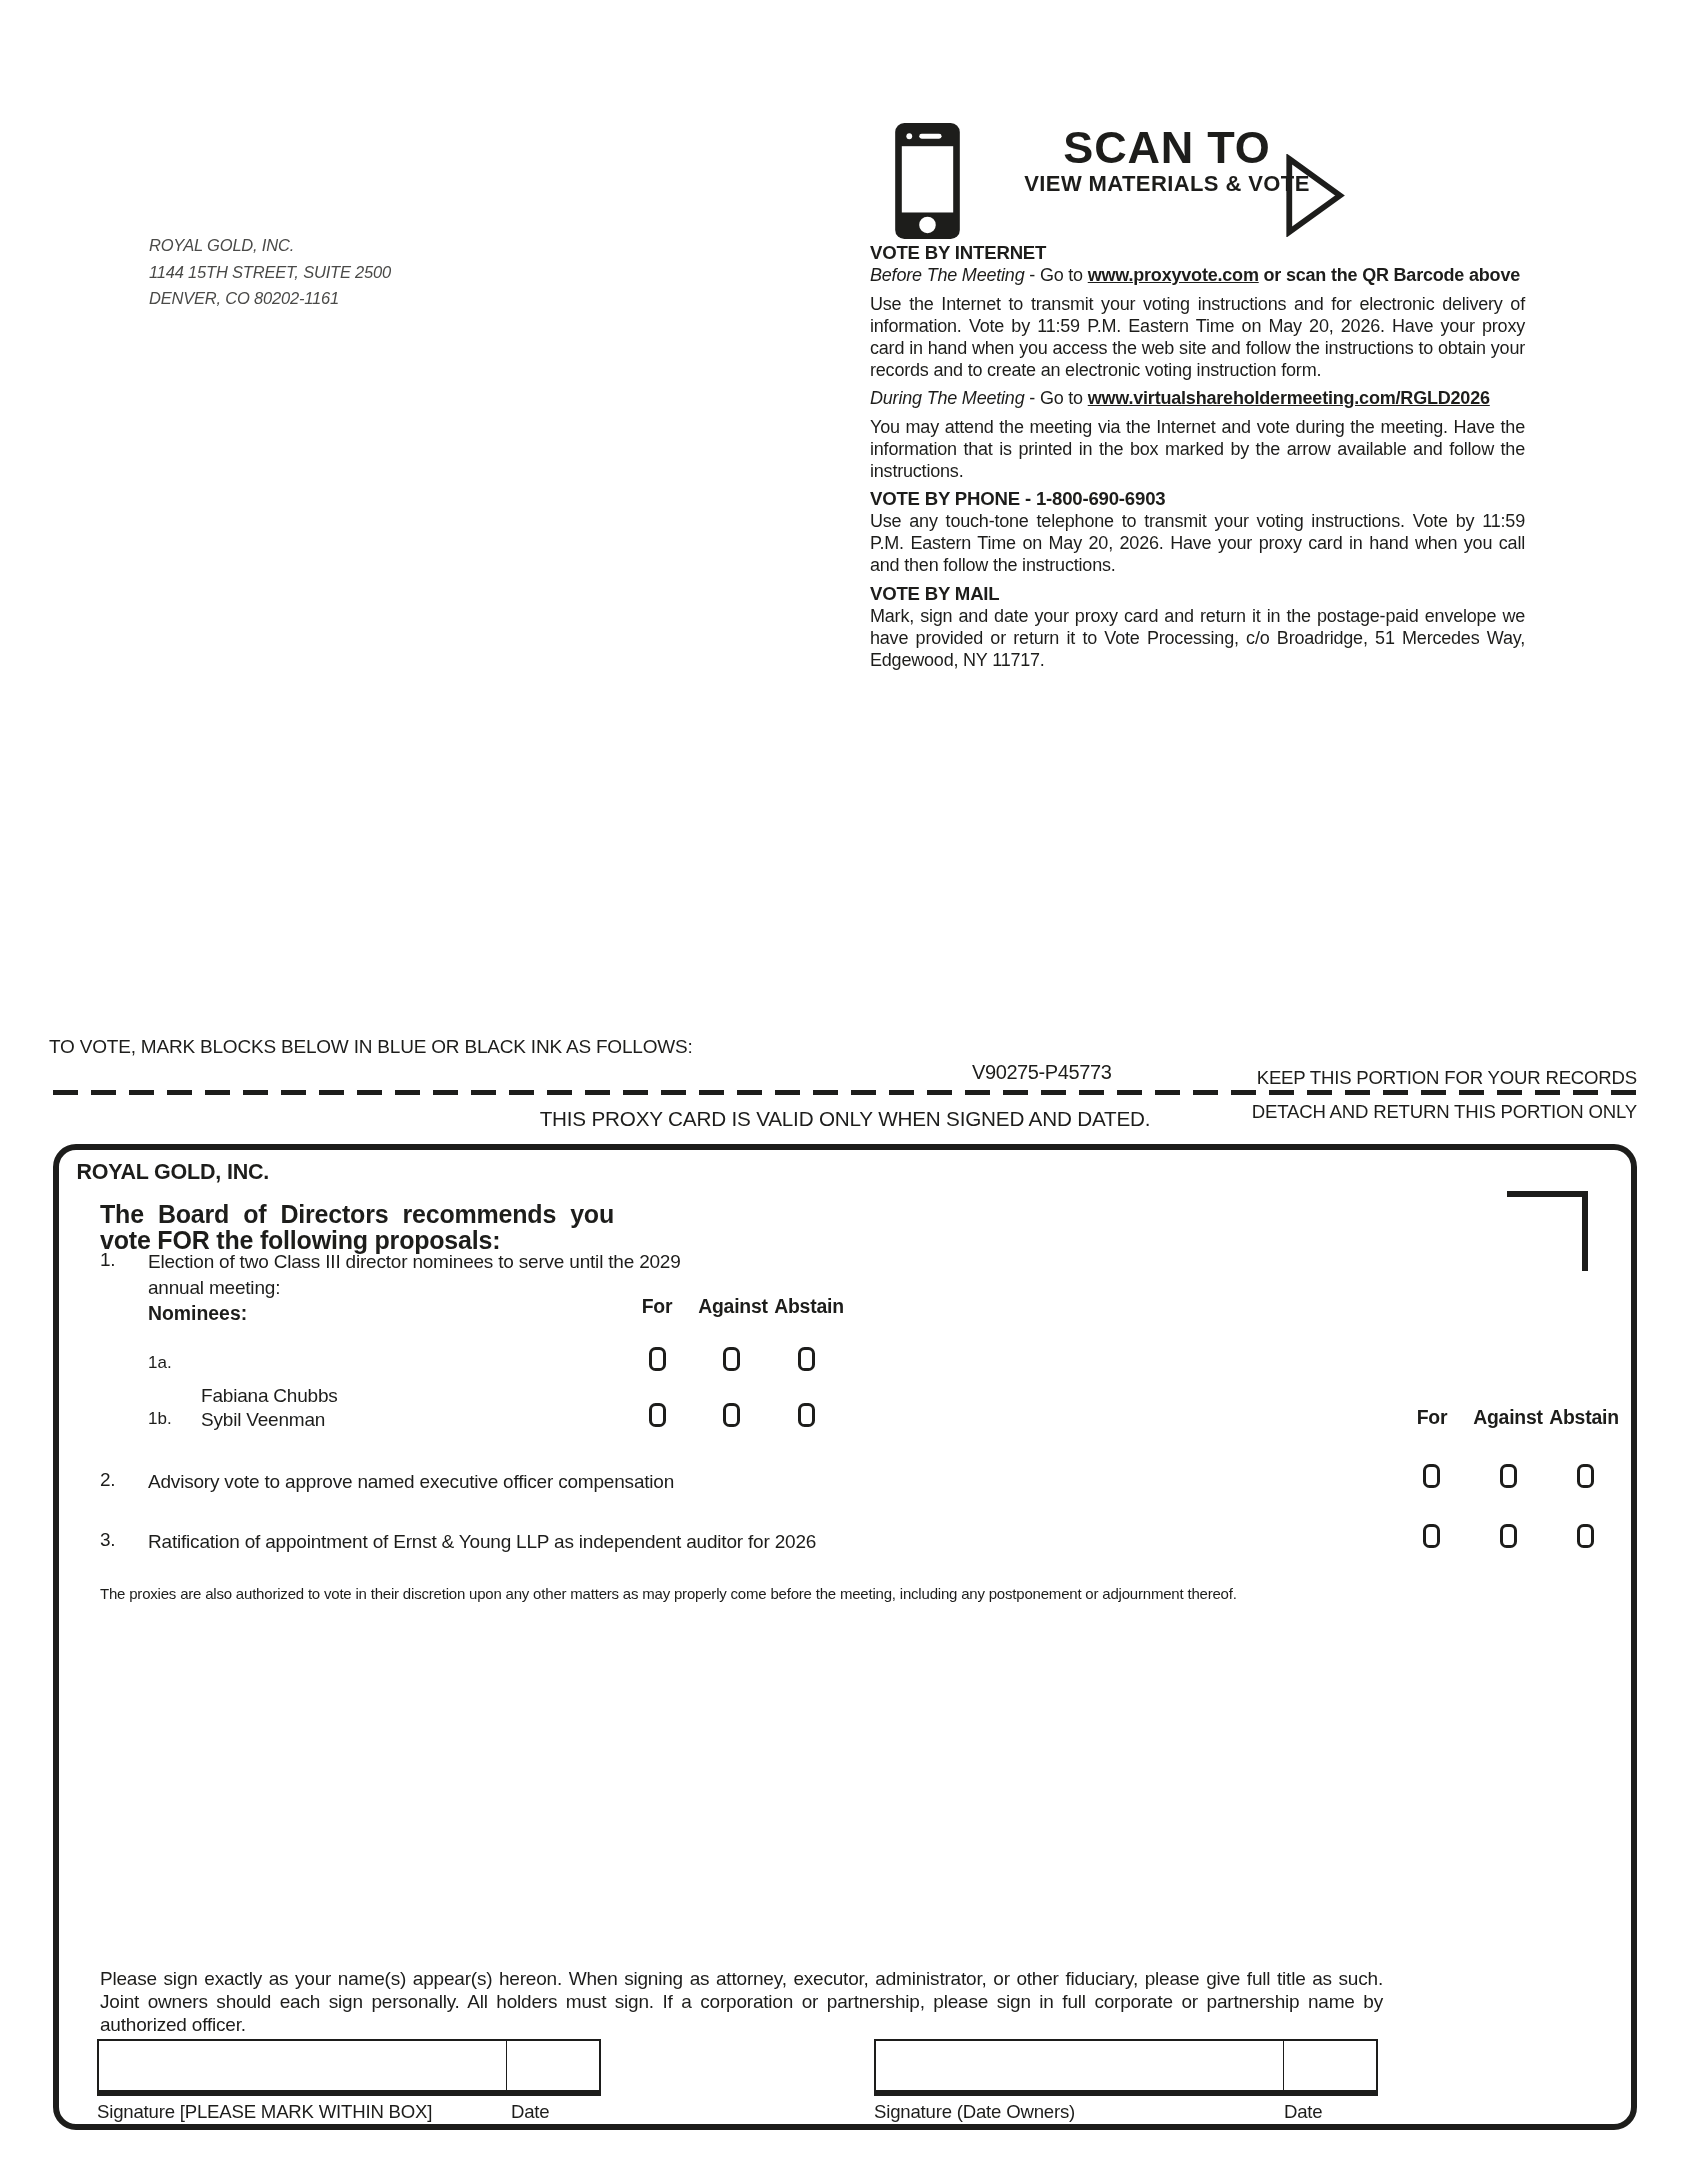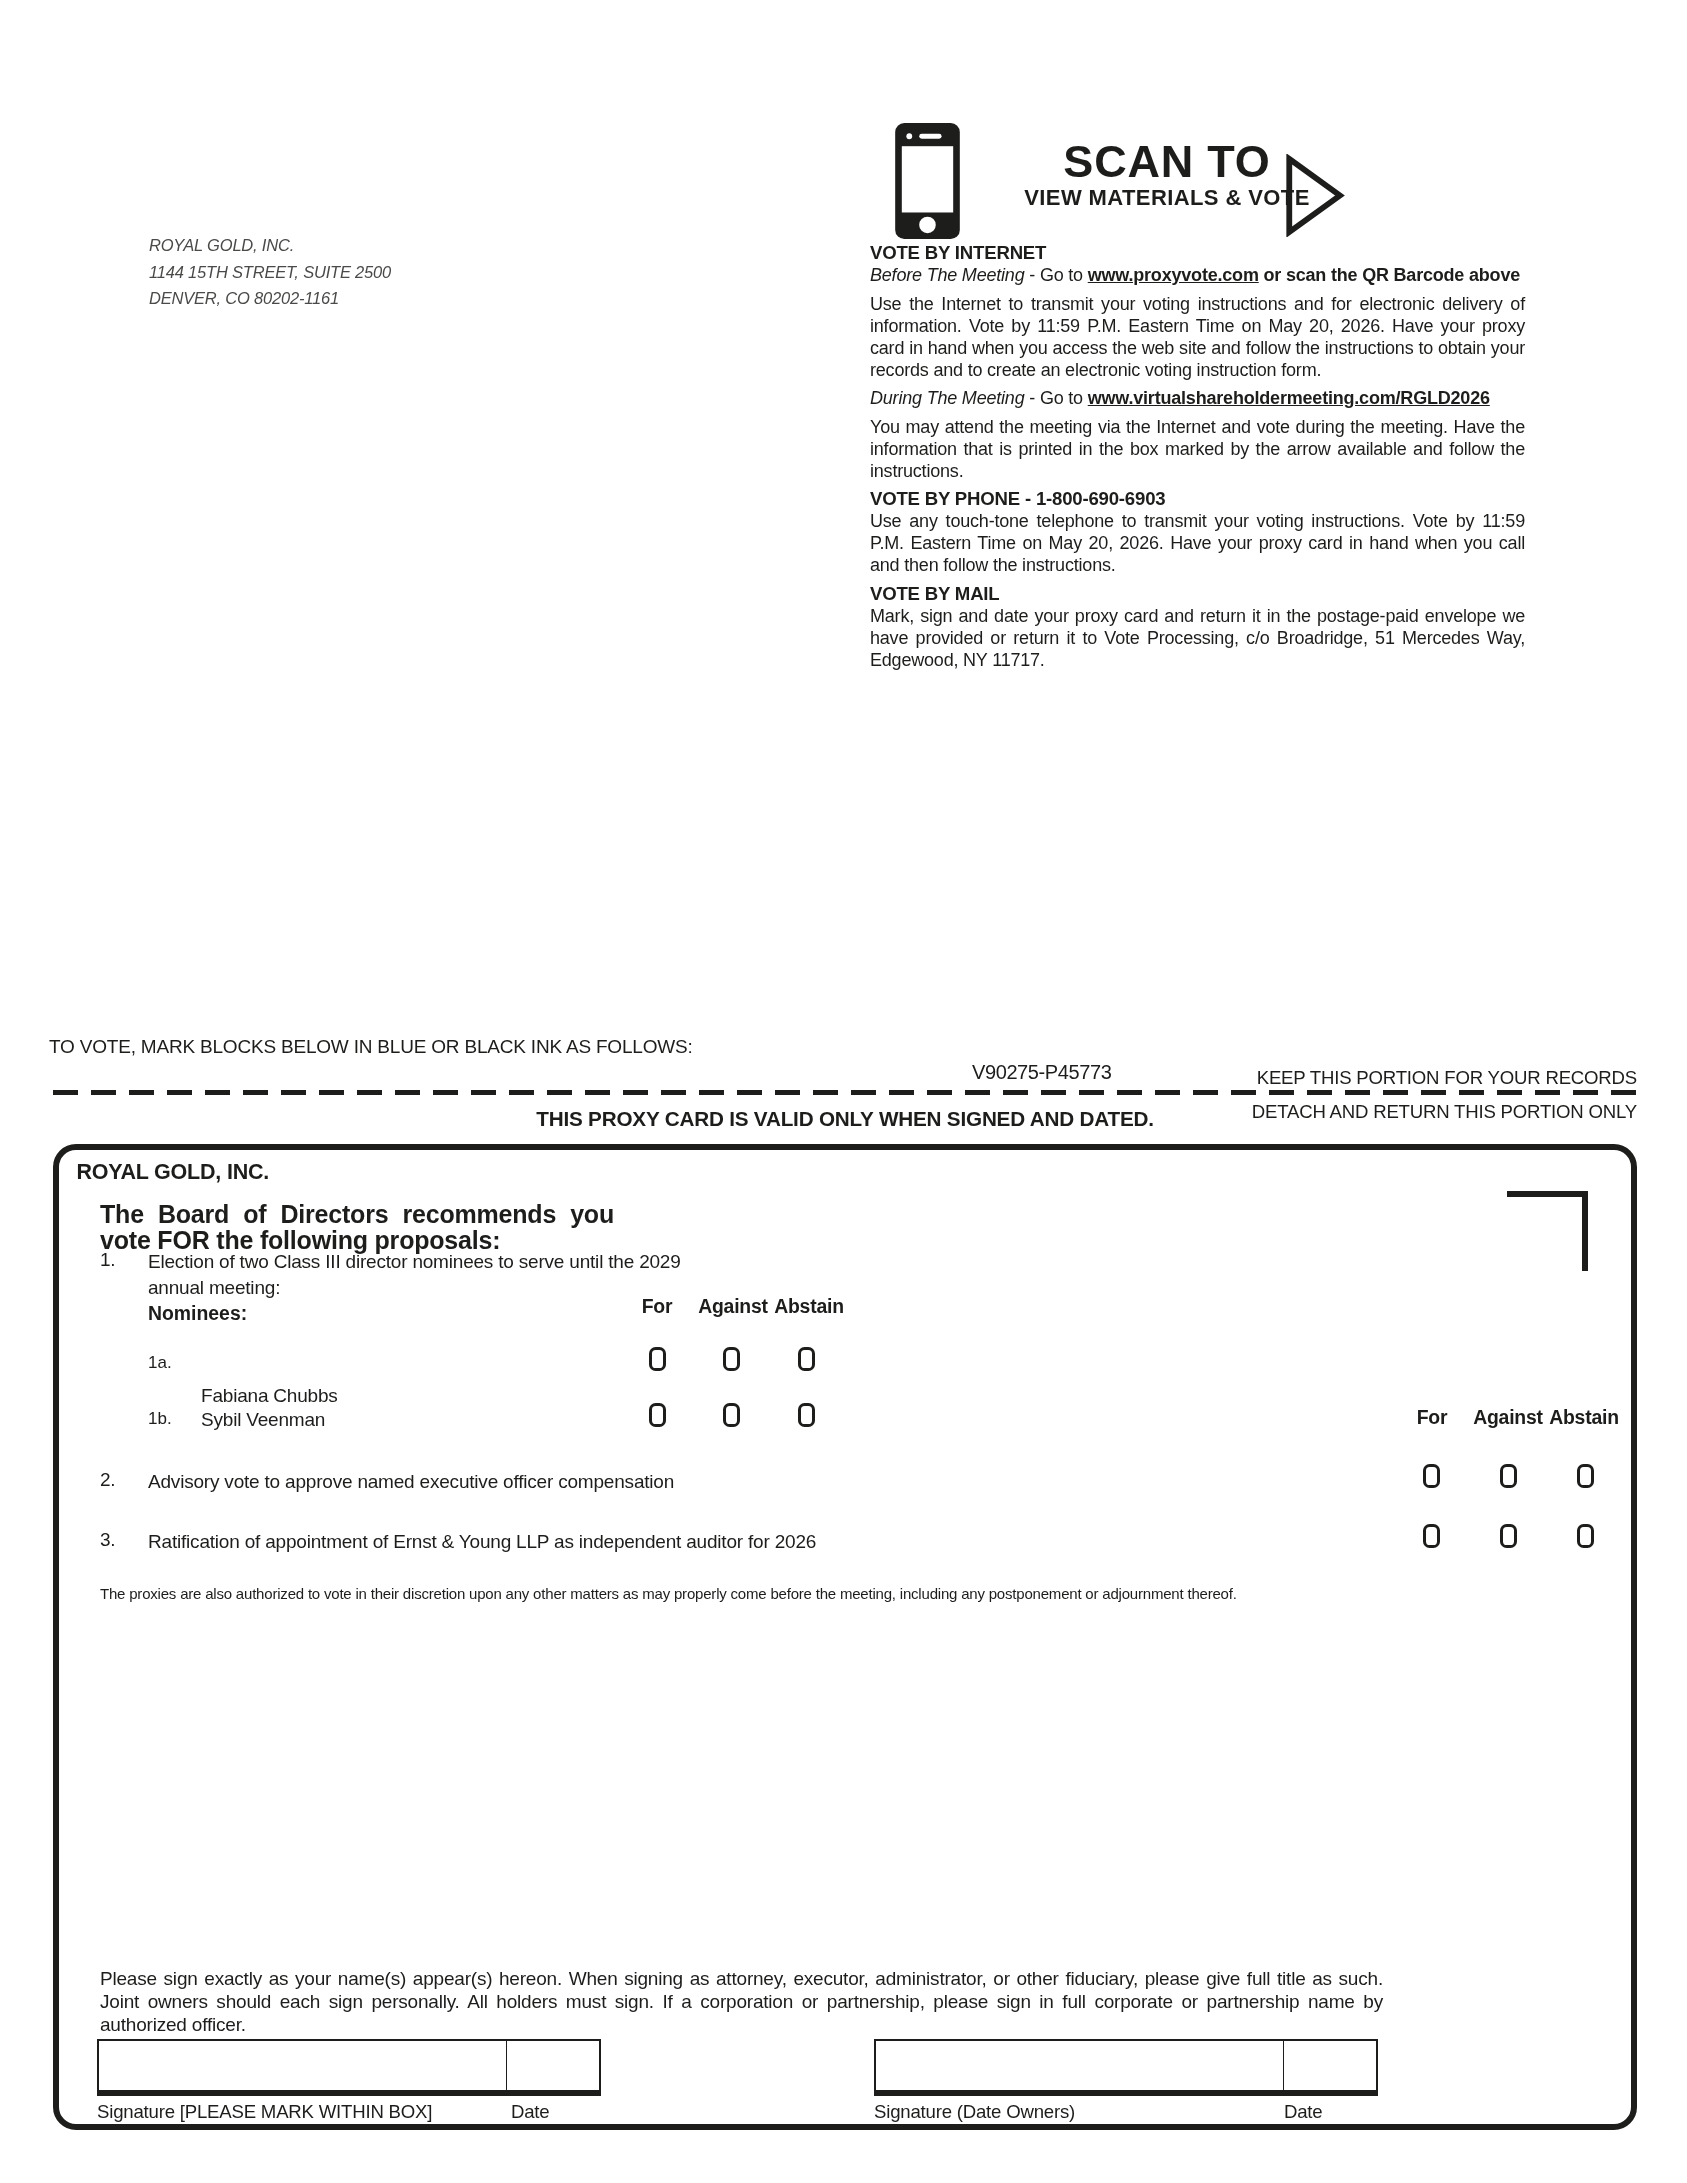--- a/index.html
+++ b/index.html
@@ -7,21 +7,21 @@
   body { font-family:"Liberation Sans", sans-serif; color:#1d1d1b; }
   .sheet { position:relative; width:1687px; height:2183px; background:#ffffff; overflow:hidden; }
 
   
   .return-address { position:absolute; left:149px; top:232px; font-style:italic;
     font-size:16.5px; line-height:26.5px; color:#4a4a48; letter-spacing:-0.2px; }
 
   
   .scan-banner { position:absolute; left:893px; top:121px; }
   .phone-icon { position:absolute; left:1.7px; top:1.7px; }
-  .scan-text { position:absolute; left:88px; top:18px; width:372px; text-align:center; }
+  .scan-text { position:absolute; left:88px; top:4px; width:372px; text-align:center; }
   .scan-title { font-size:45px; font-weight:bold; letter-spacing:0.8px; line-height:45px; }
   .scan-subtitle { font-size:22px; font-weight:bold; letter-spacing:0.4px; line-height:25px; margin-top:0.8px; }
   .arrow-icon { position:absolute; left:392px; top:33px; }
 
   
   .vote-instructions { position:absolute; left:870px; top:242px; width:655px;
     font-size:18px; line-height:22px; letter-spacing:-0.2px; text-align:justify; }
   .vih { font-weight:bold; font-size:18.6px; }
   .vi-line { font-size:18px; }
   .it { font-style:italic; }
@@ -31,21 +31,21 @@
   .vote-instructions p.np { margin-top:0; }
 
   
   .mark-note { position:absolute; left:49px; top:1036px; font-size:19px; letter-spacing:-0.2px; }
   .control-number { position:absolute; left:972px; top:1061px; font-size:20px; letter-spacing:-0.4px; }
   .keep-note { position:absolute; right:50px; top:1067px; font-size:18.6px; letter-spacing:-0.2px; }
   .dashed-line { position:absolute; left:53px; top:1090px; width:1584px; height:5px;
     background:repeating-linear-gradient(to right, #1d1d1b 0 25px, transparent 25px 38px); }
   .detach-note { position:absolute; right:50px; top:1101px; font-size:18.6px; letter-spacing:-0.2px; }
   .valid-note { position:absolute; left:53px; top:1107px; width:1584px; text-align:center;
-    font-size:20.7px; font-weight:bold; letter-spacing:-0.2px; }
+    font-size:20.7px; font-weight:normal; letter-spacing:-0.2px; }
 
   
   .card { position:absolute; left:53px; top:1144px; width:1584px; height:986px;
     border:6.6px solid #1d1d1b; border-radius:23px; }
   .card .abs { position:absolute; }
   .company { left:17.4px; top:10px; font-size:21.5px; font-weight:bold; letter-spacing:-0.2px; }
   .recommendation { left:41px; top:43px; width:514px; font-size:25px; font-weight:bold;
     line-height:26px; text-align:justify; letter-spacing:-0.2px;margin-top:8px; }
   .prop-num { font-size:19px; letter-spacing:-0.2px; }
   .prop-text { font-size:19px; line-height:26px; letter-spacing:-0.2px; }

